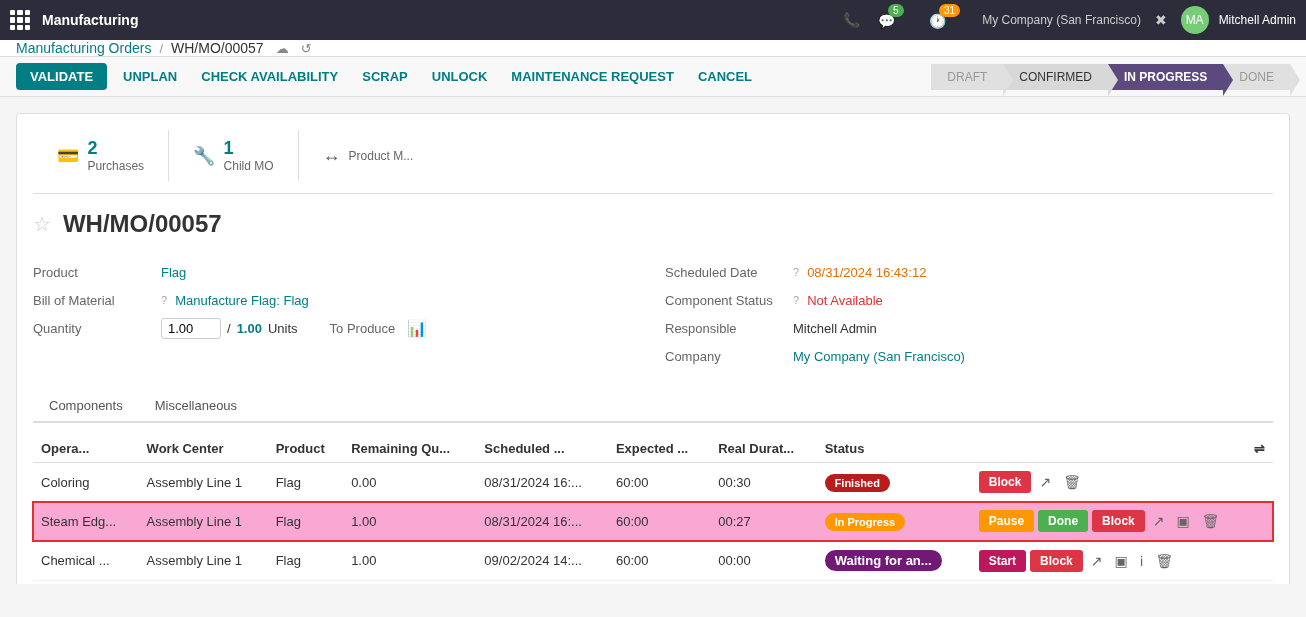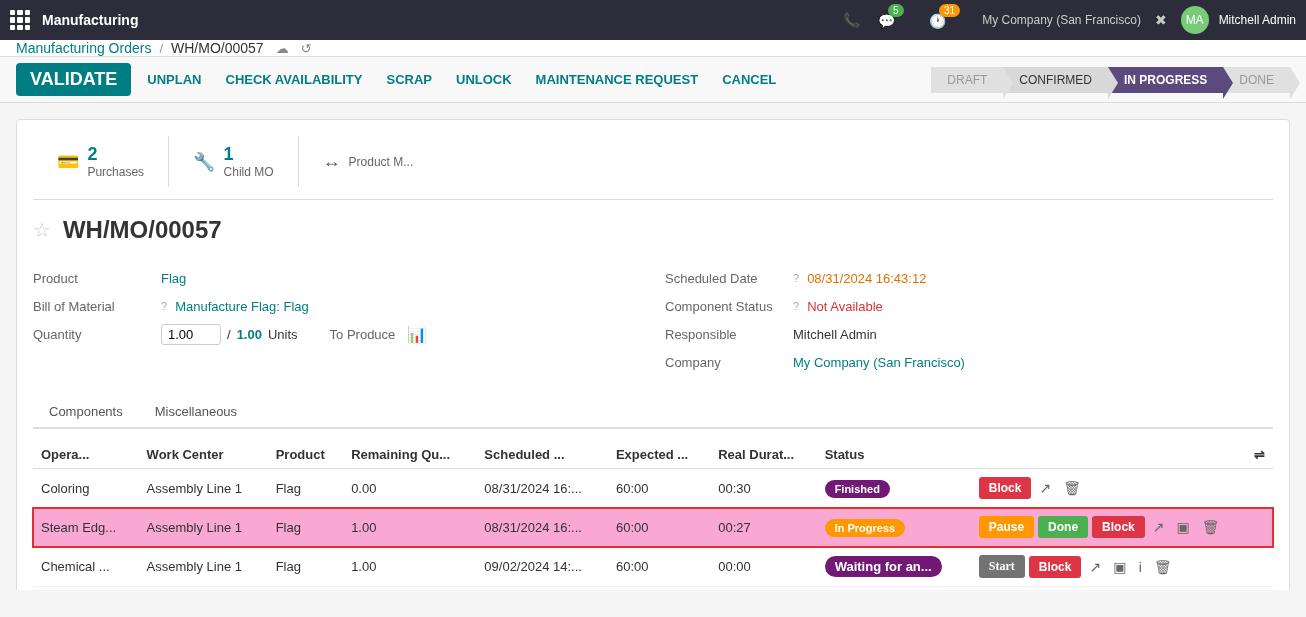--- a/index.html
+++ b/index.html
@@ -150,21 +150,21 @@
       gap: 8px;
     }
     .btn-validate {
       background: #017e84;
       color: #fff;
       border: none;
       border-radius: 4px;
       padding: 6px 14px;
       font-weight: bold;
       cursor: pointer;
-      font-size: 18px;
+      font-size: 13px;
     }
     .btn-text-action {
       background: none;
       border: none;
       color: #017e84;
       font-weight: bold;
       cursor: pointer;
       font-size: 13px;
       padding: 6px 8px;
     }
@@ -343,21 +343,21 @@
       vertical-align: middle;
     }
     .work-orders-table tr.highlighted {
       outline: 2px solid #e03030;
       outline-offset: -1px;
       background: #f9a8d4;
     }
 
     
     .badge-finished {
-      background: #701a75;
+      background: #b91c1c;
       color: #fff;
       border-radius: 20px;
       padding: 3px 10px;
       font-size: 11px;
       font-weight: bold;
     }
     .badge-inprogress {
       background: #ff9800;
       color: #fff;
       border-radius: 20px;
@@ -400,29 +400,28 @@
       background: #4caf50;
       color: #fff;
       border: none;
       border-radius: 3px;
       padding: 4px 10px;
       font-size: 12px;
       cursor: pointer;
       font-weight: bold;
     }
     .btn-start {
-      background: #737373;
+      background: #be185d;
       color: #fff;
       border: none;
       border-radius: 3px;
       padding: 4px 10px;
       font-size: 12px;
       cursor: pointer;
       font-weight: bold;
-      font-family: Liberation Serif, serif;
     }
     .btn-icon {
       background: none;
       border: none;
       cursor: pointer;
       color: #666;
       font-size: 14px;
       padding: 2px 4px;
     }
     .row-actions {

